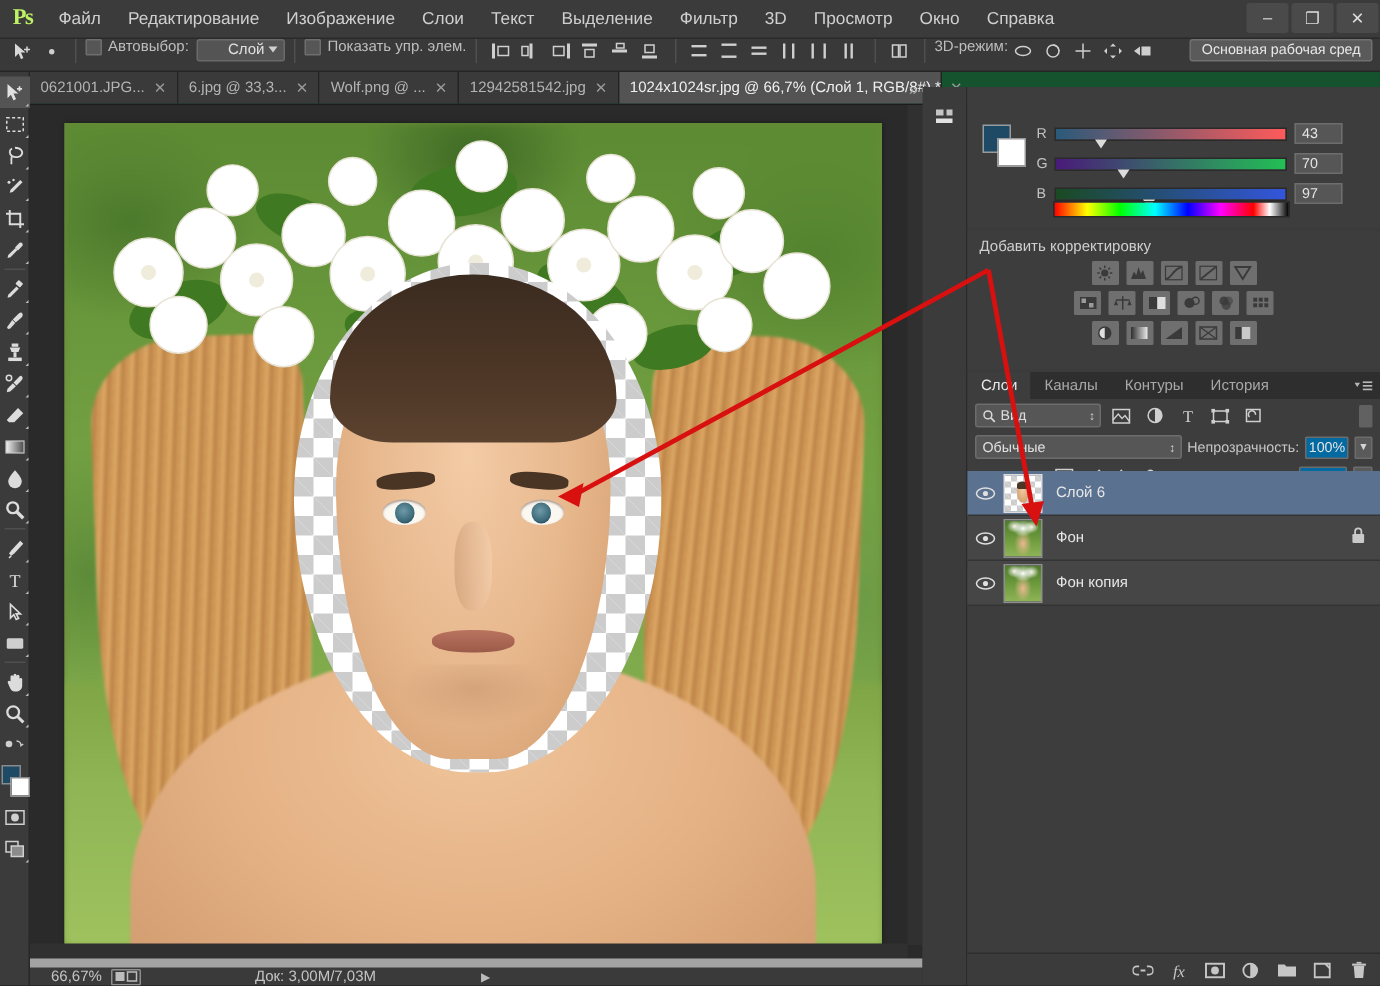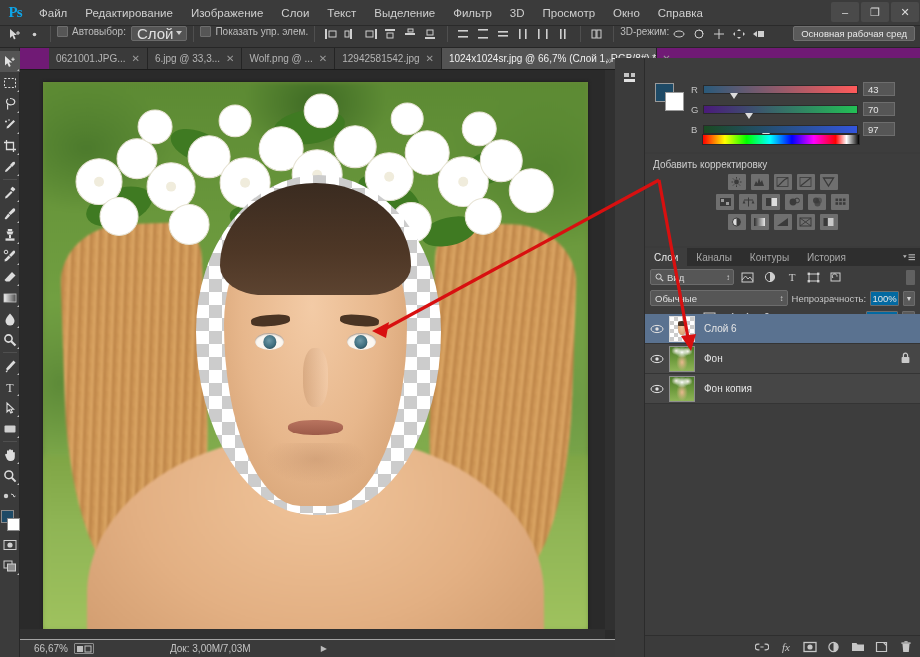--- a/index.html
+++ b/index.html
@@ -14,21 +14,21 @@
   #app { position: relative; width: 920px; height: 657px; background: #323232; }
 
   
   #menubar {
     position: absolute; left: 0; top: 0; width: 920px; height: 26px;
     background: #3b3b3b; display: flex; align-items: center;
     border-bottom: 1px solid #2a2a2a;
   }
   #ps-logo {
     width: 30px; text-align: center; font-weight: bold; font-size: 15px;
-    color: #0ea5e9; letter-spacing: -1px; font-family: "Liberation Serif", serif;
+    color: #bef264; letter-spacing: -1px; font-family: "Liberation Serif", serif;
   }
   .menu-item {
     padding: 4px 9px; font-size: 11.5px; color: #cfcfcf; cursor: default;
     white-space: nowrap;
   }
   #winbtns { position: absolute; right: 0; top: 0; display: flex; height: 24px; }
   .winbtn {
     width: 28px; height: 20px; margin: 2px 1px; background: #4a4a4a;
     color: #dcdcdc; font-size: 11px; display: flex; align-items: center;
     justify-content: center; border-radius: 2px;
@@ -41,21 +41,21 @@
     border-bottom: 1px solid #262626; padding-left: 4px;
   }
   .ob-sep { width: 1px; height: 16px; background: #4f4f4f; margin: 0 6px; }
   .ob-label { font-size: 10px; color: #bdbdbd; white-space: nowrap; }
   .ob-check {
     width: 11px; height: 11px; background: #565656; border: 1px solid #6e6e6e;
     margin-right: 4px; border-radius: 1px;
   }
   .ob-select {
     background: #545454; border: 1px solid #6a6a6a; border-radius: 2px;
-    height: 15px; padding: 0 13px 0 5px; font-size: 15px; color: #e0e0e0;
+    height: 15px; padding: 0 13px 0 20px; font-size: 10px; color: #e0e0e0;
     display: flex; align-items: center; position: relative; margin-left: 5px;
     min-width: 44px;
   }
   .ob-select::after {
     content: ""; position: absolute; right: 4px; top: 4px;
     border-left: 3px solid transparent; border-right: 3px solid transparent;
     border-top: 4px solid #d0d0d0;
   }
   .ob-icon {
     width: 18px; height: 16px; display: flex; align-items: center;
@@ -64,23 +64,22 @@
   .ob-icon svg { display: block; }
   #workspace-btn {
     position: absolute; right: 5px; background: #5a5a5a; border: 1px solid #707070;
     border-radius: 2px; height: 15px; padding: 0 7px; font-size: 9.5px;
     color: #e8e8e8; display: flex; align-items: center;
   }
 
   
   #tabbar {
     position: absolute; left: 20px; top: 48px; width: 900px; height: 22px;
-    background: #701a75; display: flex; align-items: flex-start;
+    background: #14532d; display: flex; align-items: flex-start;
     border-bottom: 1px solid #1c1c1c;
-    padding-left: 29px;
   }
   .doc-tab {
     height: 21px; display: flex; align-items: center; padding: 0 7px;
     font-size: 10px; color: #b4b4b4; background: #3a3a3a;
     border-right: 1px solid #242424; white-space: nowrap; max-width: 110px;
   }
   .doc-tab.active { background: #535353; color: #f0f0f0; max-width: 215px; }
   .doc-tab .tab-x {
     margin-left: 6px; font-size: 10px; color: #9a9a9a; font-family: "Liberation Sans", sans-serif;
   }
@@ -235,21 +234,21 @@
     background: radial-gradient(ellipse at 50% 40%, rgba(170,120,85,.30), transparent 72%);
   }
 
   
   #annot { position: absolute; left: 0; top: 0; width: 920px; height: 657px; pointer-events: none; }
 
   
   #statusbar {
     position: absolute; left: 20px; bottom: 0; width: 595px; height: 18px;
     background: #3a3a3a; display: flex; align-items: center;
-    border-top: 1px solid #a3a3a3; font-size: 10px; color: #c4c4c4;
+    border-top: 6px solid #a3a3a3; font-size: 10px; color: #c4c4c4;
   }
   #status-zoom { padding: 0 6px 0 14px; }
   #status-prev {
     width: 20px; height: 11px; border: 1px solid #8e8e8e; border-radius: 1px;
     display: flex; align-items: center; justify-content: center; margin-right: 16px;
   }
   #status-doc { padding-left: 60px; }
   #status-arrow { margin-left: 70px; font-size: 8px; color: #bbb; }
 
   

